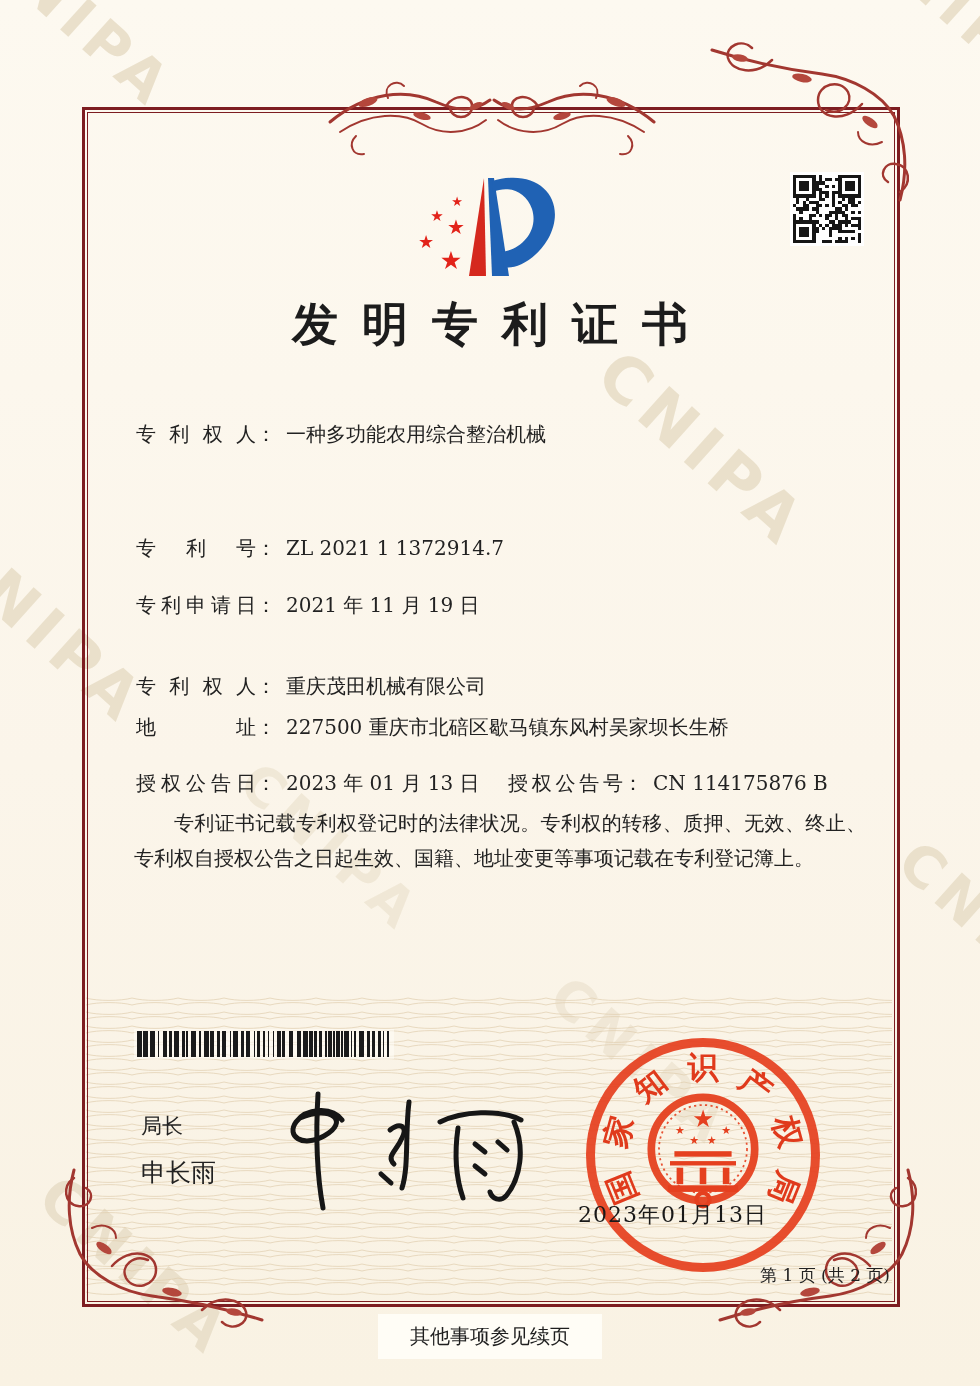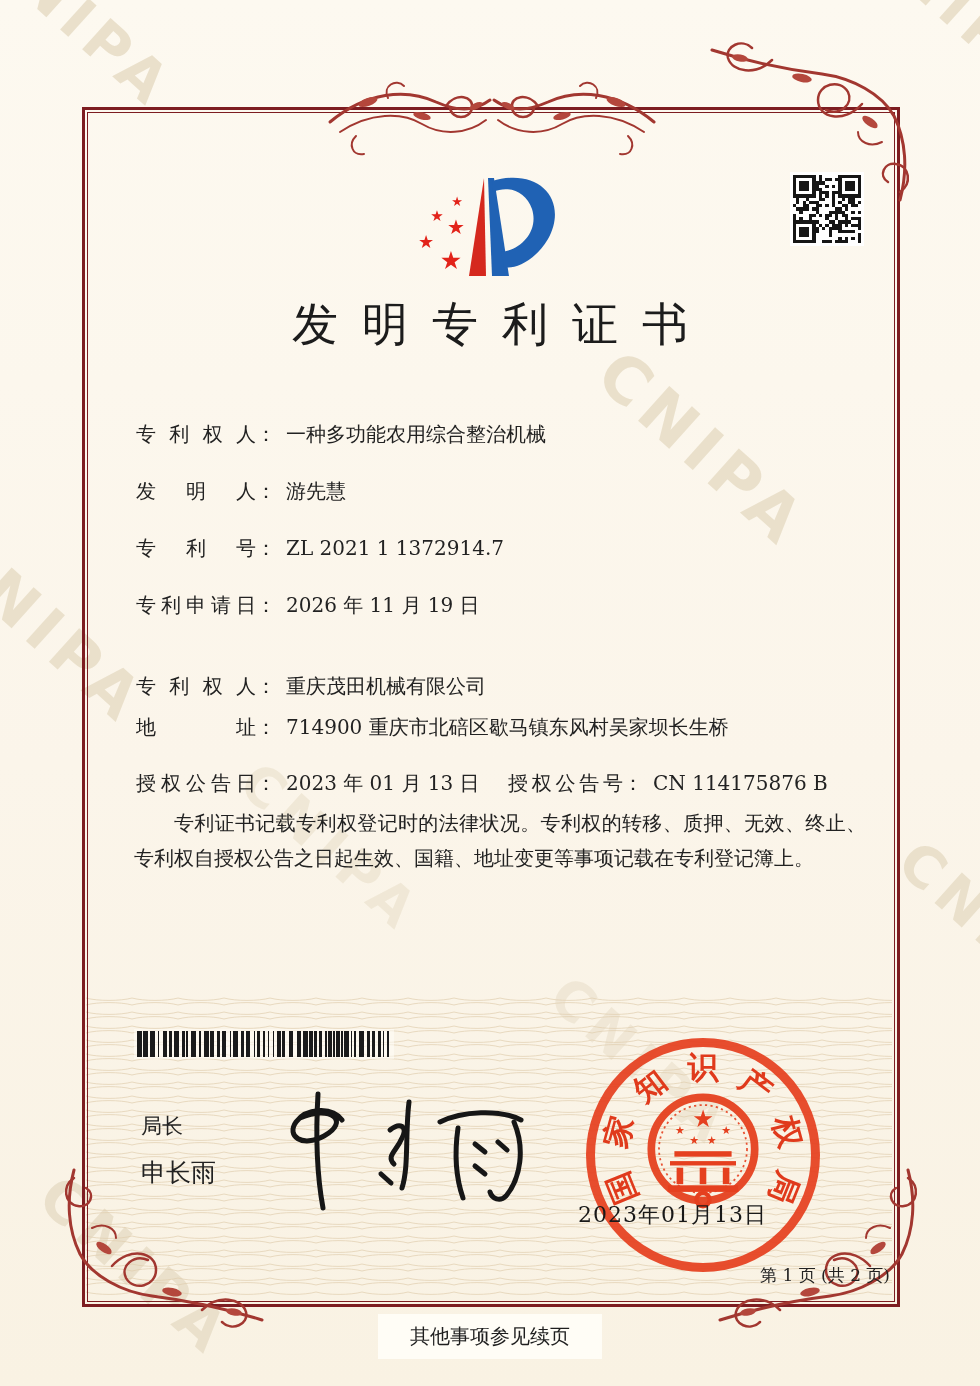--- a/index.html
+++ b/index.html
@@ -31,21 +31,21 @@
   .orn-br{left:700px;top:1168px;transform:scaleX(-1);}
   
   .abs{position:absolute;z-index:4;}
   .cert-no{left:128px;top:158px;font-size:19px;letter-spacing:1px;}
   .logo{left:408px;top:154px;width:180px;height:132px;}
   .qr{left:790px;top:172px;width:74px;height:74px;background:#fff;padding:3px;
     box-sizing:border-box;display:grid;grid-template-columns:repeat(21,1fr);
     grid-template-rows:repeat(21,1fr);z-index:5;}
   .qr div{background:transparent;}
   .qr div.on{background:#161616;}
-  .title{left:90px;top:294px;width:800px;text-align:center;font-size:46px;font-weight:400;
+  .title{left:90px;top:294px;width:800px;text-align:center;font-size:46px;font-weight:700;
     letter-spacing:24px;text-indent:24px;color:#1c1c1c;}
   .frow{position:absolute;left:136px;width:740px;font-size:20px;white-space:nowrap;}
   .f0{top:421px;} .f1{top:478px;} .f2{top:535px;} .f3{top:592px;}
   .f4{top:649px;margin-top:24px;} .f5{top:714px;} .f6{top:770px;}
   .fl{display:inline-block;width:120px;text-align:justify;text-align-last:justify;vertical-align:bottom;}
   .fc{display:inline-block;}
   .fv{margin-left:10px;}
   .pair2{position:absolute;left:372px;top:0;}
   .pair2 .fl{width:115px;}
   .paras{left:134px;top:806px;width:732px;font-size:20px;line-height:35px;text-align:justify;}
@@ -660,34 +660,31 @@
       <div></div>
       <div></div>
       <div class="on"></div>
     </div>
 
   <div class="abs title">发明专利证书</div>
 
   <div class="frow f0 abs">
     <span class="fl">专利权人</span><span class="fc">：</span><span class="fv">一种多功能农用综合整治机械</span>
   </div>
-  <div class="frow f1 abs">
-    <span class="fl">发明人</span><span class="fc">：</span><span class="fv">游先慧</span>
-  </div>
   <div class="frow f2 abs">
     <span class="fl">专利号</span><span class="fc">：</span><span class="fv">ZL 2021 1 1372914.7</span>
   </div>
   <div class="frow f3 abs">
-    <span class="fl">专利申请日</span><span class="fc">：</span><span class="fv">2026 年 11 月 19 日</span>
+    <span class="fl">专利申请日</span><span class="fc">：</span><span class="fv">2021 年 11 月 19 日</span>
   </div>
   <div class="frow f4 abs">
     <span class="fl">专利权人</span><span class="fc">：</span><span class="fv">重庆茂田机械有限公司</span>
   </div>
   <div class="frow f5 abs">
-    <span class="fl">地址</span><span class="fc">：</span><span class="fv">714900 重庆市北碚区歇马镇东风村吴家坝长生桥</span>
+    <span class="fl">地址</span><span class="fc">：</span><span class="fv">227500 重庆市北碚区歇马镇东风村吴家坝长生桥</span>
   </div>
   <div class="frow f6 abs">
     <span class="fl">授权公告日</span><span class="fc">：</span><span class="fv">2023 年 01 月 13 日</span>
     <span class="pair2">
       <span class="fl">授权公告号</span><span class="fc">：</span><span class="fv">CN 114175876 B</span>
     </span>
   </div>
 
   <div class="abs paras">
     <p>专利证书记载专利权登记时的法律状况。专利权的转移、质押、无效、终止、专利权自授权公告之日起生效、国籍、地址变更等事项记载在专利登记簿上。</p>

